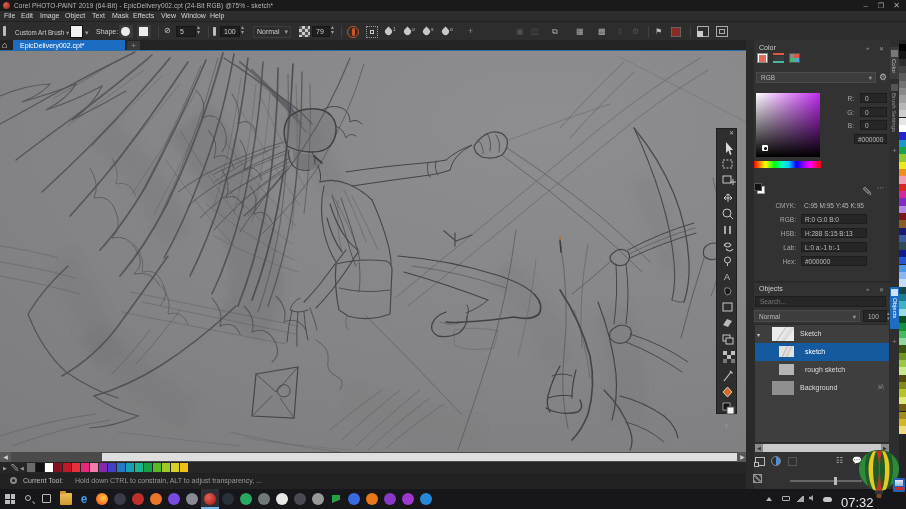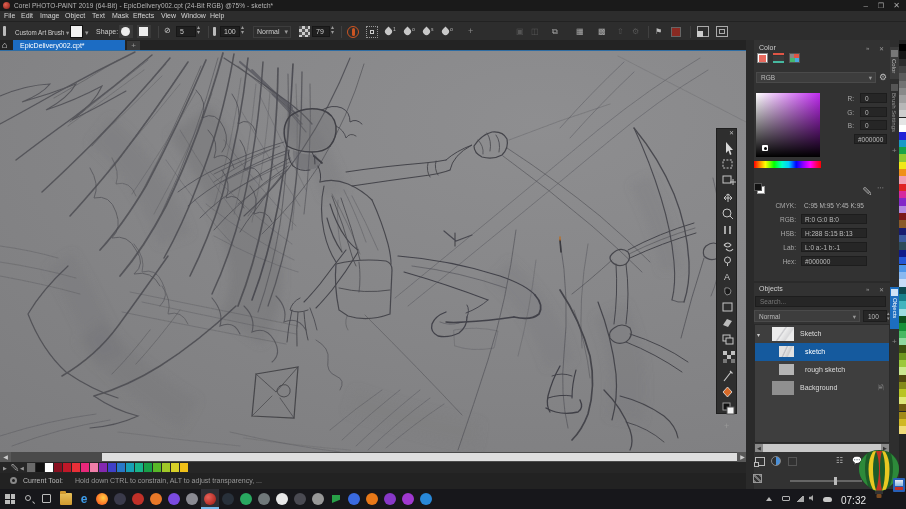--- a/index.html
+++ b/index.html
@@ -564,21 +564,21 @@
     <div class="tbi" style="left:348px;background:#3a6ae0;border-radius:50%;"></div>
     <div class="tbi" style="left:366px;background:#e87818;border-radius:50%;"></div>
     <div class="tbi" style="left:384px;background:#8838c8;border-radius:50%;"></div>
     <div class="tbi" style="left:402px;background:#a038d0;border-radius:50%;"></div>
     <div class="tbi" style="left:420px;background:#2888d8;border-radius:50%;"></div>
     <div class="abs" style="left:766px;top:8px;width:6px;height:4px;border-left:3px solid transparent;border-right:3px solid transparent;border-bottom:4px solid #b8b8b8;"></div>
     <div class="abs" style="left:782px;top:7px;width:8px;height:5px;border:1px solid #b0b0b0;border-radius:1px;"></div>
     <div class="abs" style="left:797px;top:7px;width:7px;height:6px;background:linear-gradient(135deg,transparent 45%,#a8a8a8 45%);"></div>
     <div class="abs" style="left:809px;top:6px;width:4px;height:6px;background:#a8a8a8;clip-path:polygon(0 30%,50% 30%,100% 0,100% 100%,50% 70%,0 70%);"></div>
     <div class="abs" style="left:823px;top:8px;width:9px;height:5px;background:#c8c8c8;border-radius:3px 3px 2px 2px;"></div>
-    <div class="abs" style="left:841px;top:6px;font-size:10px;color:#e8e8e8;">07:32</div>
+    <div class="abs" style="left:841px;top:6px;font-size:13px;color:#e8e8e8;">07:32</div>
   </div>
 
   <svg class="abs" width="52" height="50" viewBox="0 0 52 50" style="left:853px;top:449px;z-index:40;">
     <g>
       <path d="M26 1 C14 1 6 9 6 20 C6 30 14 38 22 42 L30 42 C38 38 46 30 46 20 C46 9 38 1 26 1 Z" fill="#1d5c28"></path>
       <path d="M14 5 C9 9 6 14 6 20 C6 27 10 33 15 37 C13 31 12 25 12 19 C12 13 13 8 14 5 Z" fill="#2d8a3a"></path>
       <path d="M20 2.5 C17 7 15.5 13 15.5 20 C15.5 28 17 35 20 40.5 L23 41.5 C21 35 20 27 20 20 C20 12.5 21 6.5 23 2 Z" fill="#e8c822"></path>
       <path d="M23 2 C25 6.5 26 12.5 26 20 C26 27 25 35 23 41.5 L29 41.5 C27.5 35 27 27 27 20 C27 12.5 27.5 6.5 29 2 Z" fill="#c23324"></path>
       <path d="M29 2 C31 6.5 32 12.5 32 20 C32 27 31.5 35 29 41.5 L33 40.5 C35.5 35 36.5 28 36.5 20 C36.5 13 35 7 32 2.5 Z" fill="#e8c822"></path>
       <path d="M38 5 C39 8 40 13 40 19 C40 25 39 31 37 37 C42 33 46 27 46 20 C46 14 43 9 38 5 Z" fill="#2d8a3a"></path>

